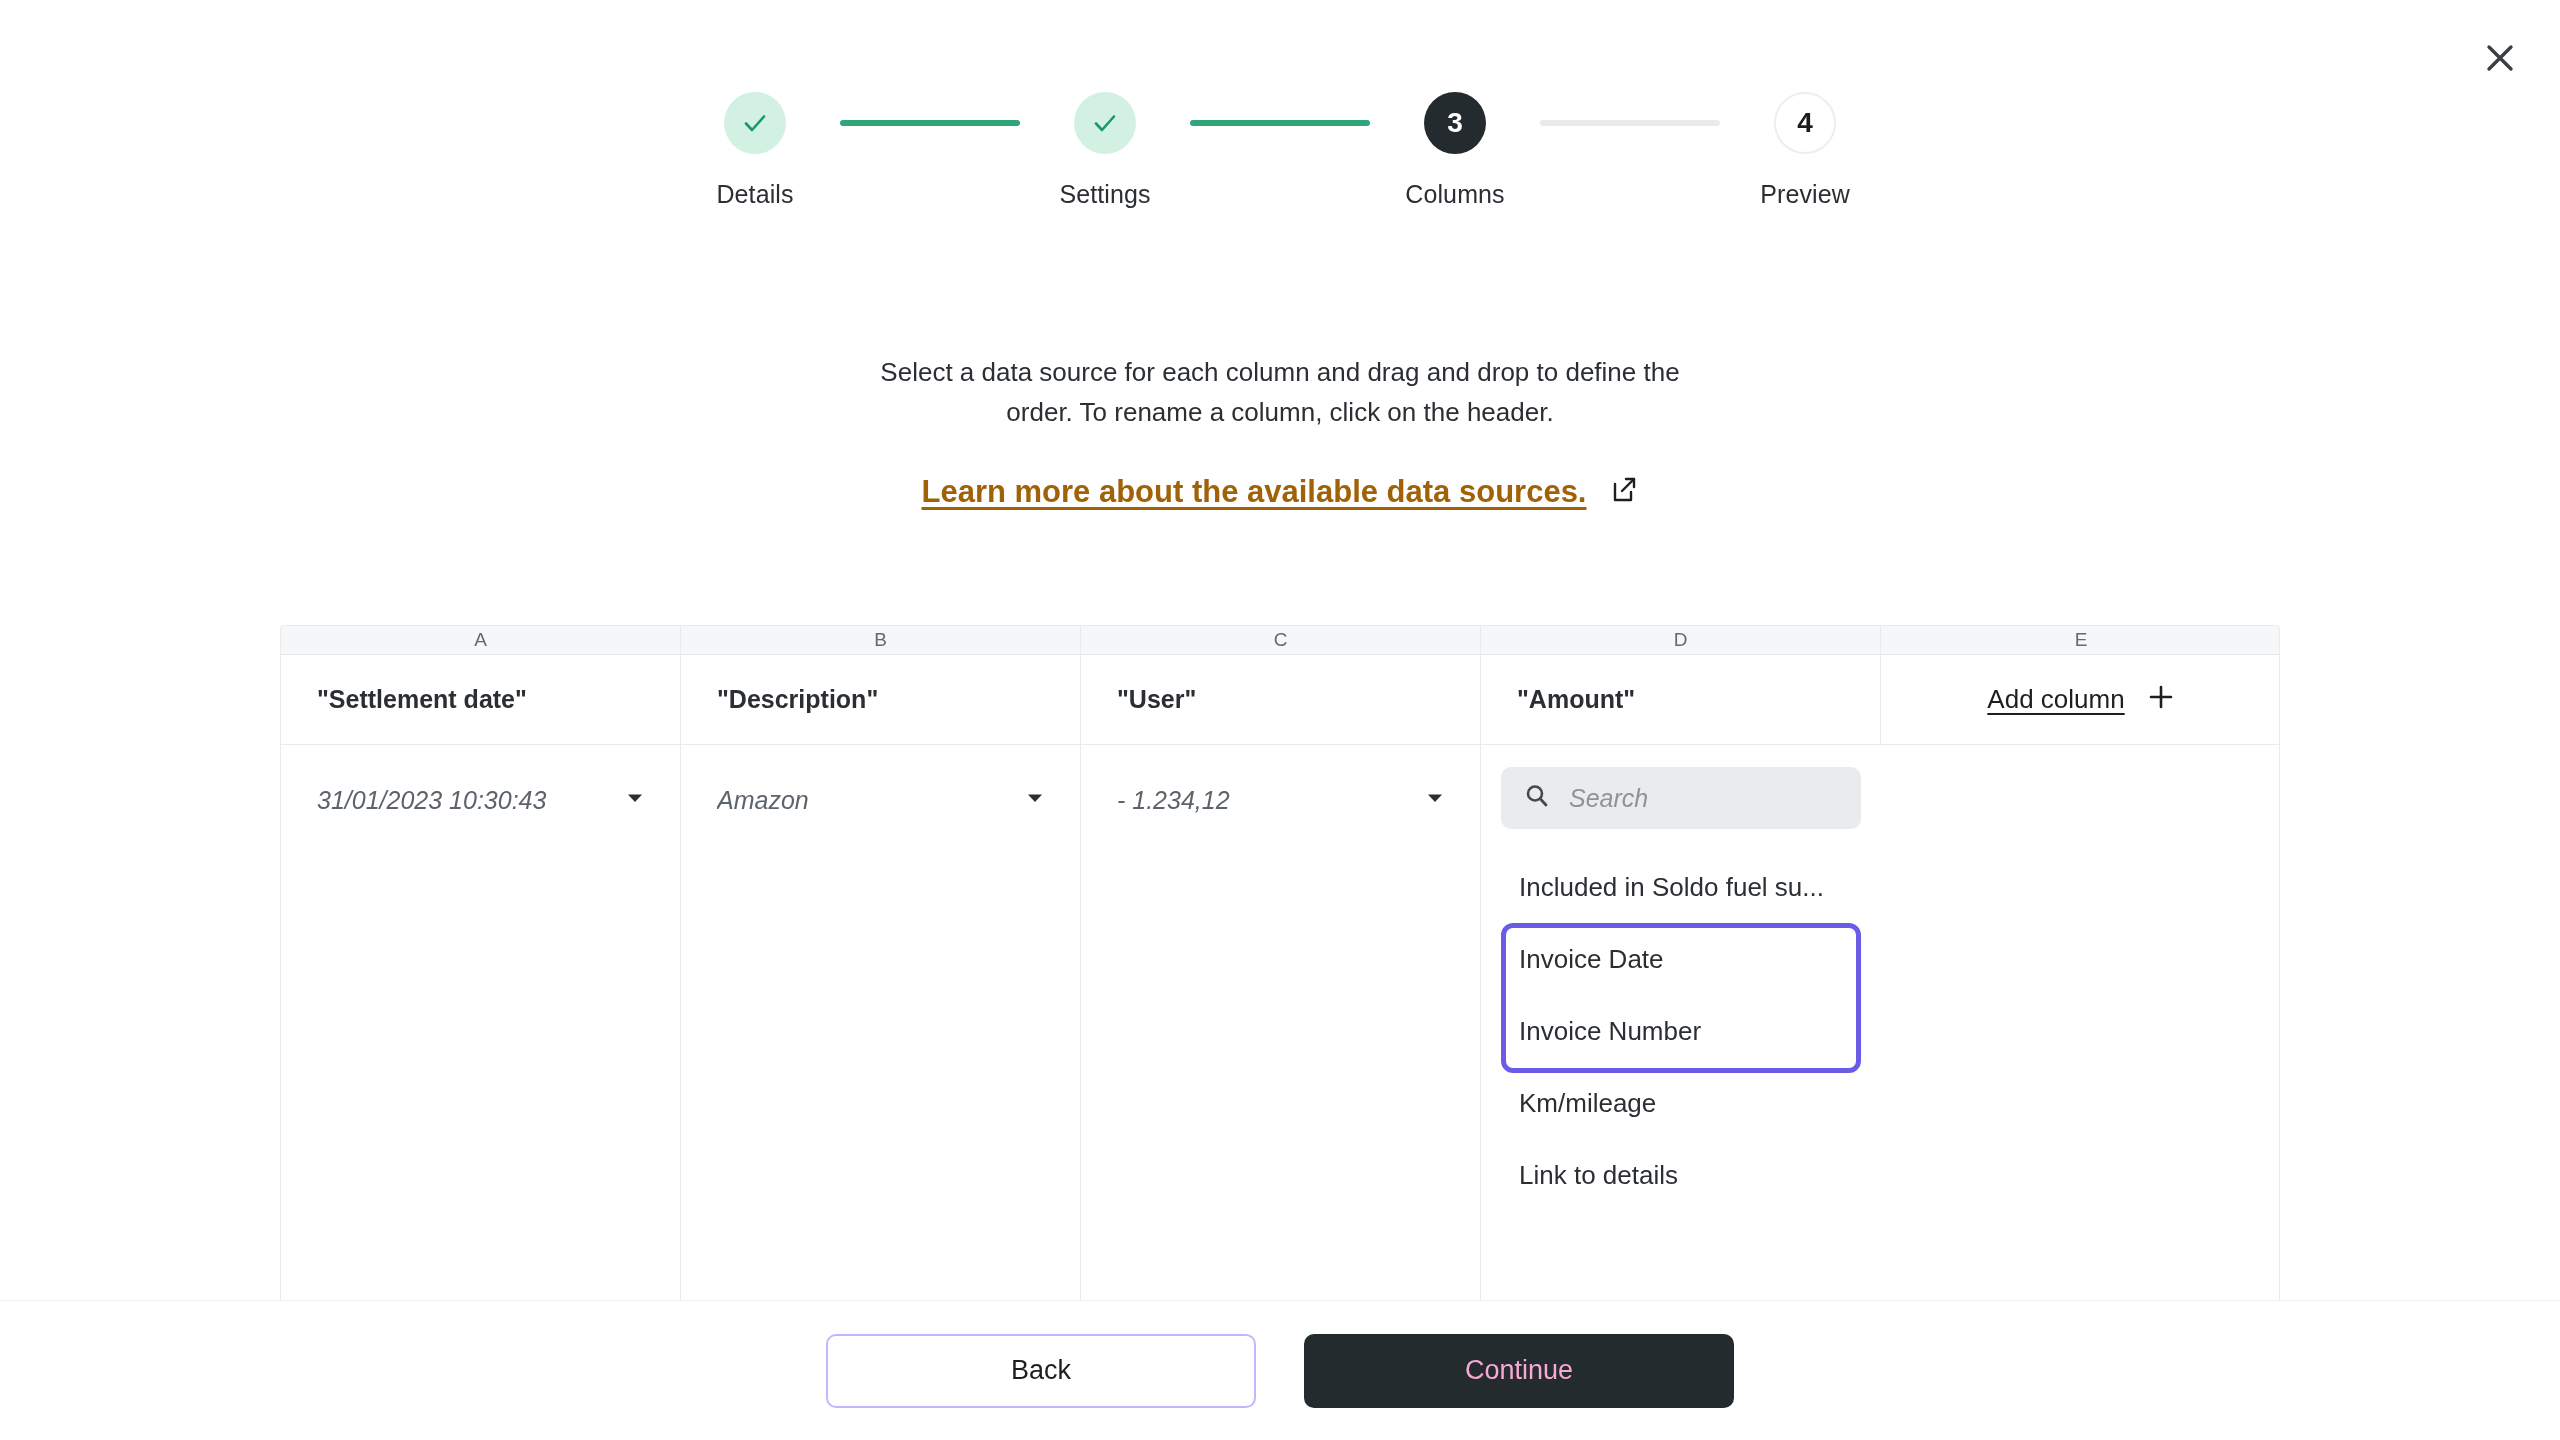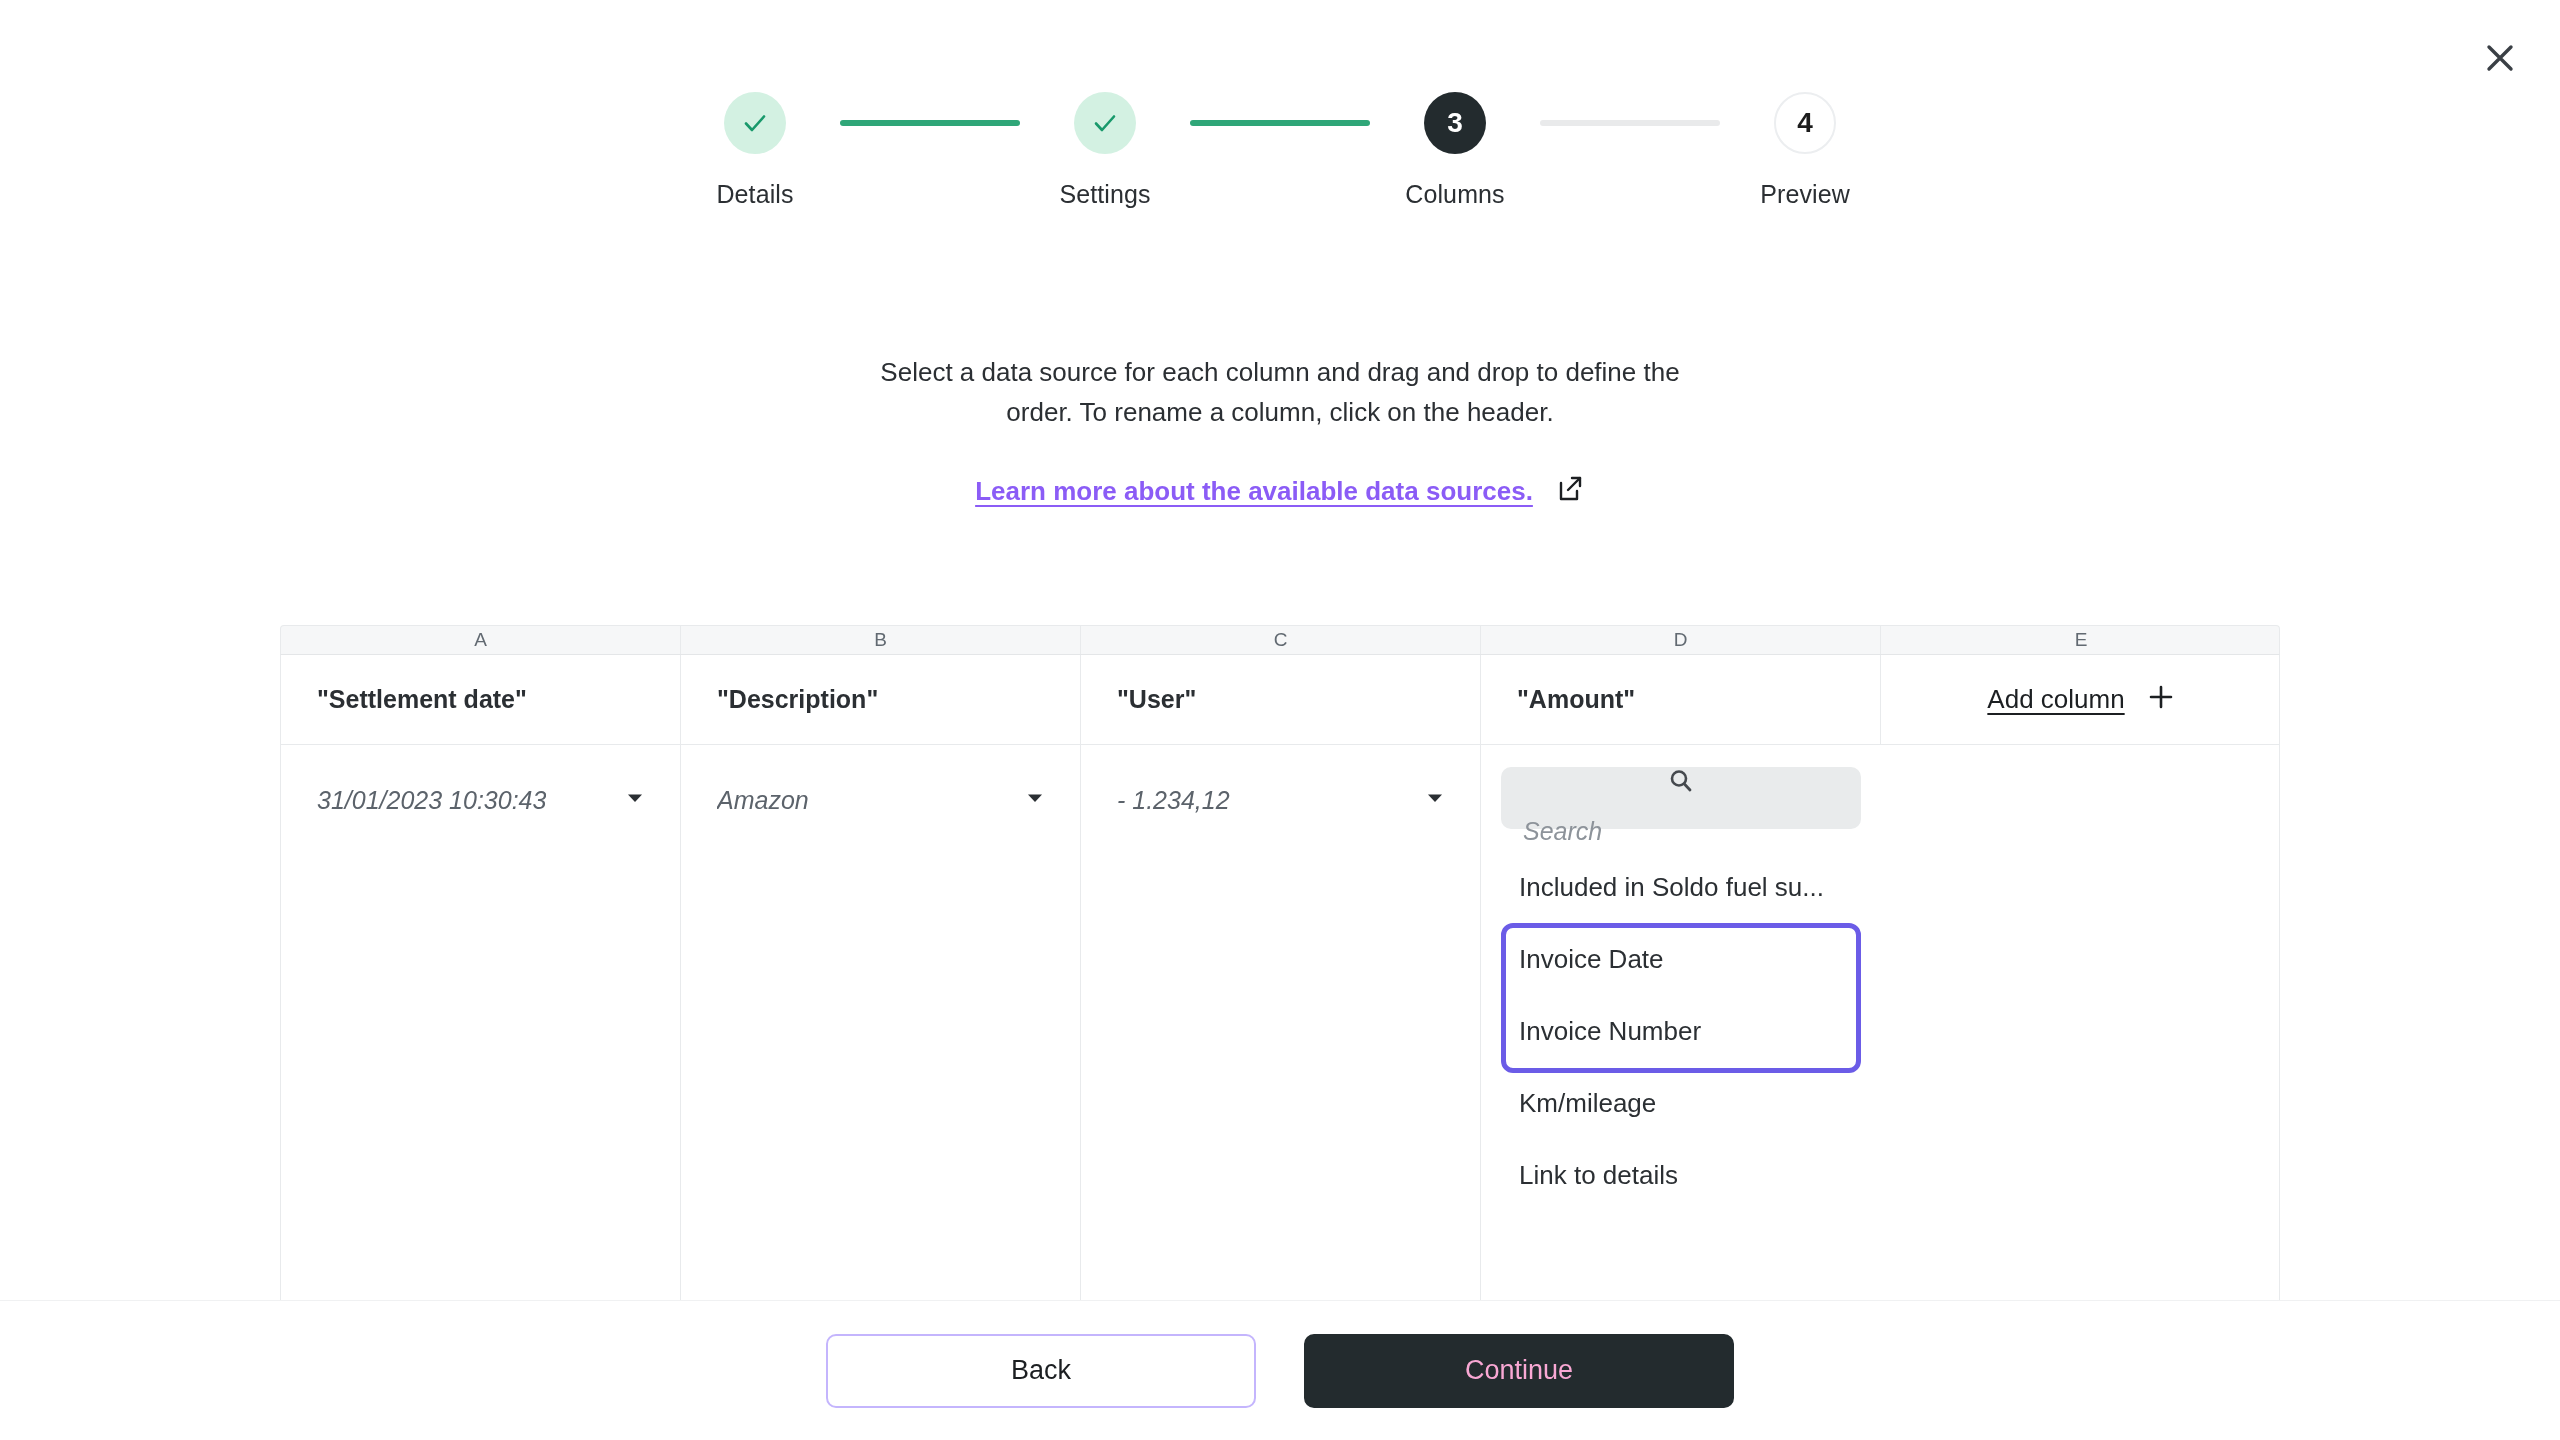--- a/index.html
+++ b/index.html
@@ -109,23 +109,23 @@
     color: #2b2f33;
   }
   .learn-row {
     margin-top: 42px;
     display: flex;
     align-items: center;
     justify-content: center;
     gap: 22px;
   }
   .learn-link {
-    font-size: 26px;
+    font-size: 31px;
     font-weight: 600;
-    color: #8b5cf6;
+    color: #a16207;
     text-decoration: underline;
     text-underline-offset: 5px;
     cursor: pointer;
     white-space: nowrap;
   }
   .ext-icon { display: block; }
 
   
   .sheet {
     position: absolute;
@@ -229,21 +229,20 @@
   .search-box {
     margin-top: 22px;
     height: 62px;
     background: #e9ebec;
     border-radius: 10px;
     display: flex;
     align-items: center;
     gap: 18px;
     padding: 0 22px;
     cursor: text;
-    flex-direction: column;
   }
   .search-glyph { display: block; flex: 0 0 auto; }
   .search-input {
     border: none;
     outline: none;
     background: transparent;
     font-family: "Liberation Sans", sans-serif;
     font-size: 25px;
     font-style: italic;
     color: #6a7178;

